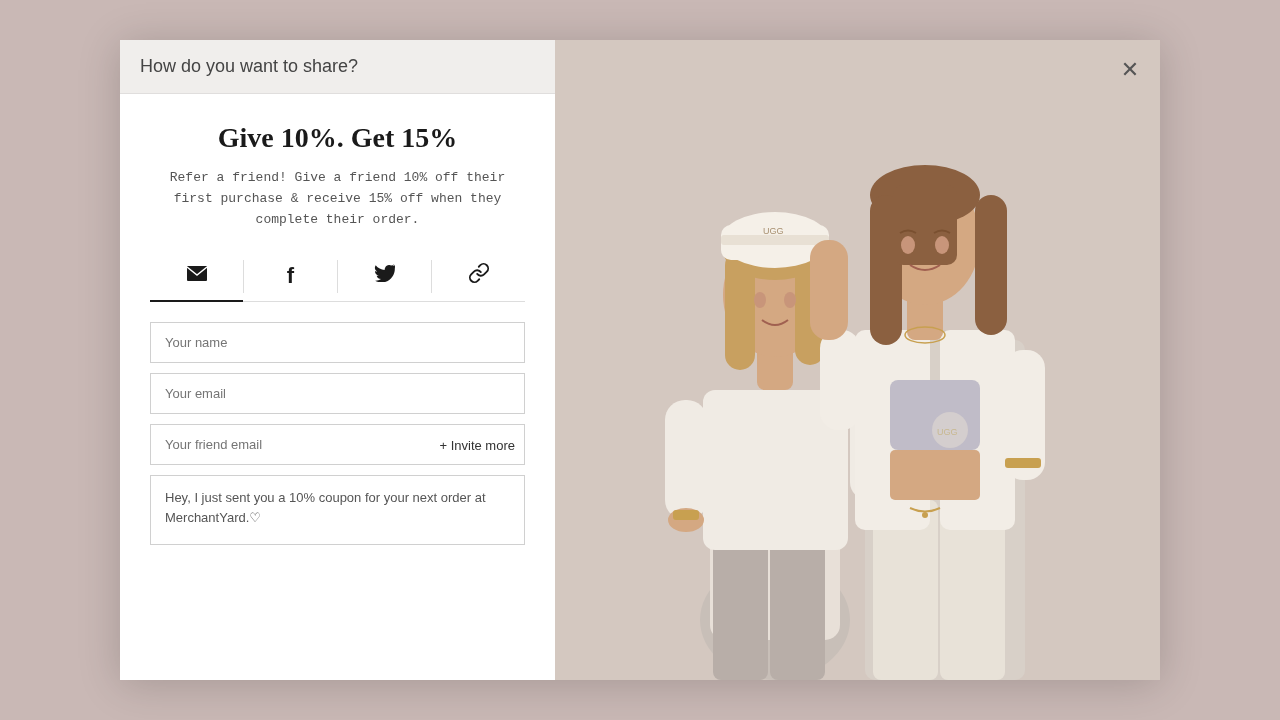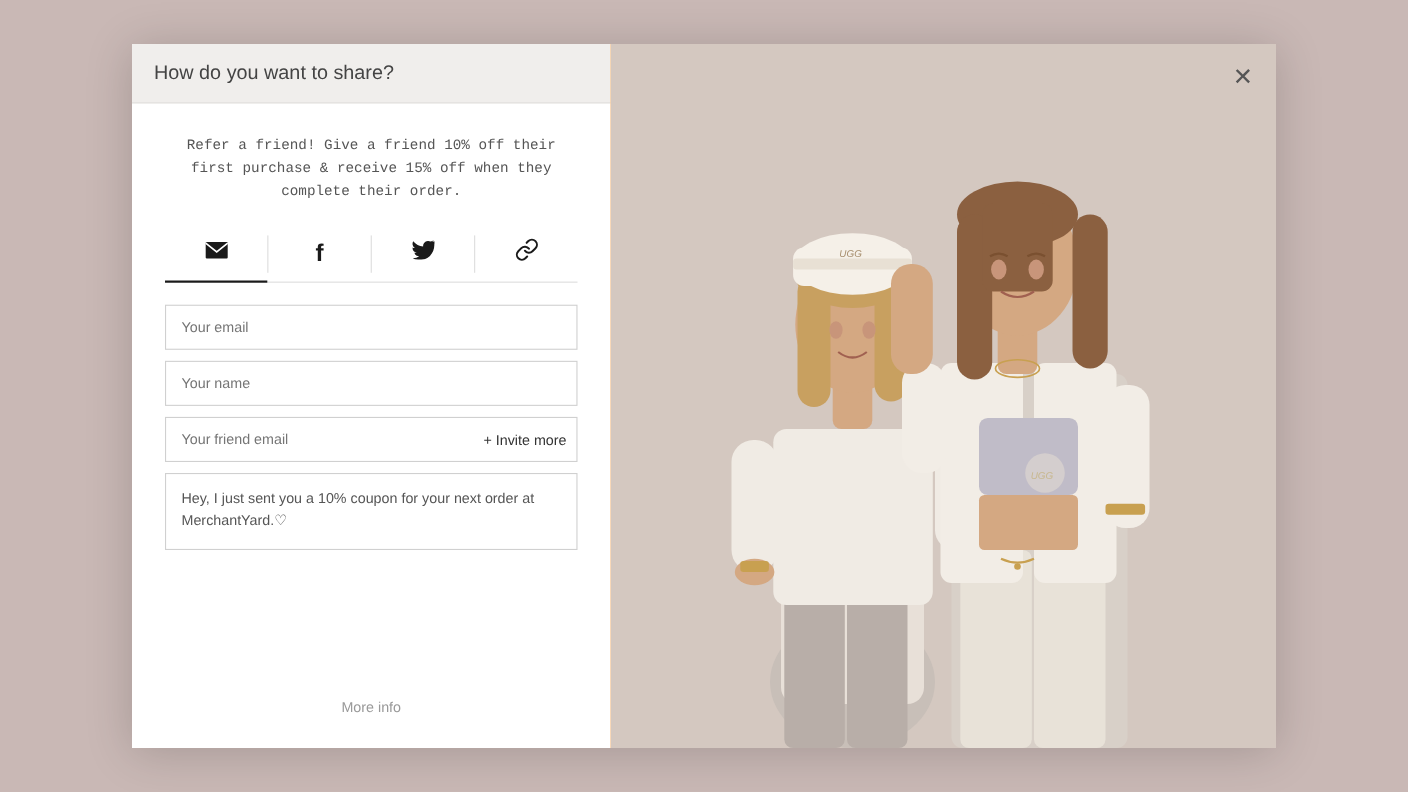--- a/index.html
+++ b/index.html
@@ -202,24 +202,23 @@
       font-size: 13px;
       color: #999;
       font-family: Arial, sans-serif;
       text-decoration: none;
       cursor: pointer;
     }
 
     
     .right-panel {
       flex: 1;
-      background: #fdba74;
+      background: #a3a3a3;
       position: relative;
       overflow: hidden;
-      font-style: italic;
     }
 
     
     .fashion-illustration {
       width: 100%;
       height: 100%;
     }
   </style>
 </head>
 <body>
@@ -231,20 +230,21 @@
   </button>
 
   <div class="left-panel">
 
     <div class="panel-header">
       <span>How do you want to share?</span>
     </div>
 
     <div class="panel-body">
 
+      <h1 class="main-title">Give 10%. Get 15%</h1>
 
       <p class="subtitle">Refer a friend! Give a friend 10% off their first purchase &amp; receive 15% off when they complete their order.</p>
 
       <div class="share-tabs">
 
         <button class="share-tab active">
           <span class="tab-icon">
             <svg width="22" height="17" viewBox="0 0 22 17" fill="none" xmlns="http://www.w3.org/2000/svg">
               <rect x="1" y="1" width="20" height="15" rx="1" fill="#1a1a1a"></rect>
               <path d="M1 2L11 10L21 2" stroke="white" stroke-width="1.5" fill="none"></path>
@@ -275,44 +275,39 @@
             <svg width="22" height="22" viewBox="0 0 24 24" fill="none" xmlns="http://www.w3.org/2000/svg">
               <path d="M10 13a5 5 0 007.54.54l3-3a5 5 0 00-7.07-7.07l-1.72 1.71" stroke="#1a1a1a" stroke-width="2" stroke-linecap="round" stroke-linejoin="round"></path>
               <path d="M14 11a5 5 0 00-7.54-.54l-3 3a5 5 0 007.07 7.07l1.71-1.71" stroke="#1a1a1a" stroke-width="2" stroke-linecap="round" stroke-linejoin="round"></path>
             </svg>
           </span>
         </button>
 
       </div>
 
       <div class="form-group">
+        <input type="text" class="form-input" placeholder="Your name" style="">
+      </div>
+
+      <div class="form-group">
         <input type="email" class="form-input" placeholder="Your email" style="">
-      </div>
-
-      <div class="form-group">
-        <input type="text" class="form-input" placeholder="Your name" style="">
       </div>
 
       <div class="form-group friend-email-wrapper">
         <input type="email" class="form-input" placeholder="Your friend email" style="">
         <button class="invite-more-btn">
           <span>+ Invite more</span>
         </button>
       </div>
 
       <div class="form-group" style="position:relative;">
         <textarea class="message-textarea" style="">Hey, I just sent you a 10% coupon for your next order at MerchantYard.♡</textarea>
       </div>
 
 
-      <div class="more-info">
-        <a class="more-info-link">
-          <span>More info</span>
-        </a>
-      </div>
 
     </div>
   </div>
 
   <div class="right-panel">
     <svg class="fashion-illustration" viewBox="0 0 605 640" xmlns="http://www.w3.org/2000/svg">
 
       <rect width="605" height="640" fill="#d4c8c0"></rect>
 
       <ellipse cx="220" cy="580" rx="75" ry="60" fill="#c8bfb8"></ellipse>

